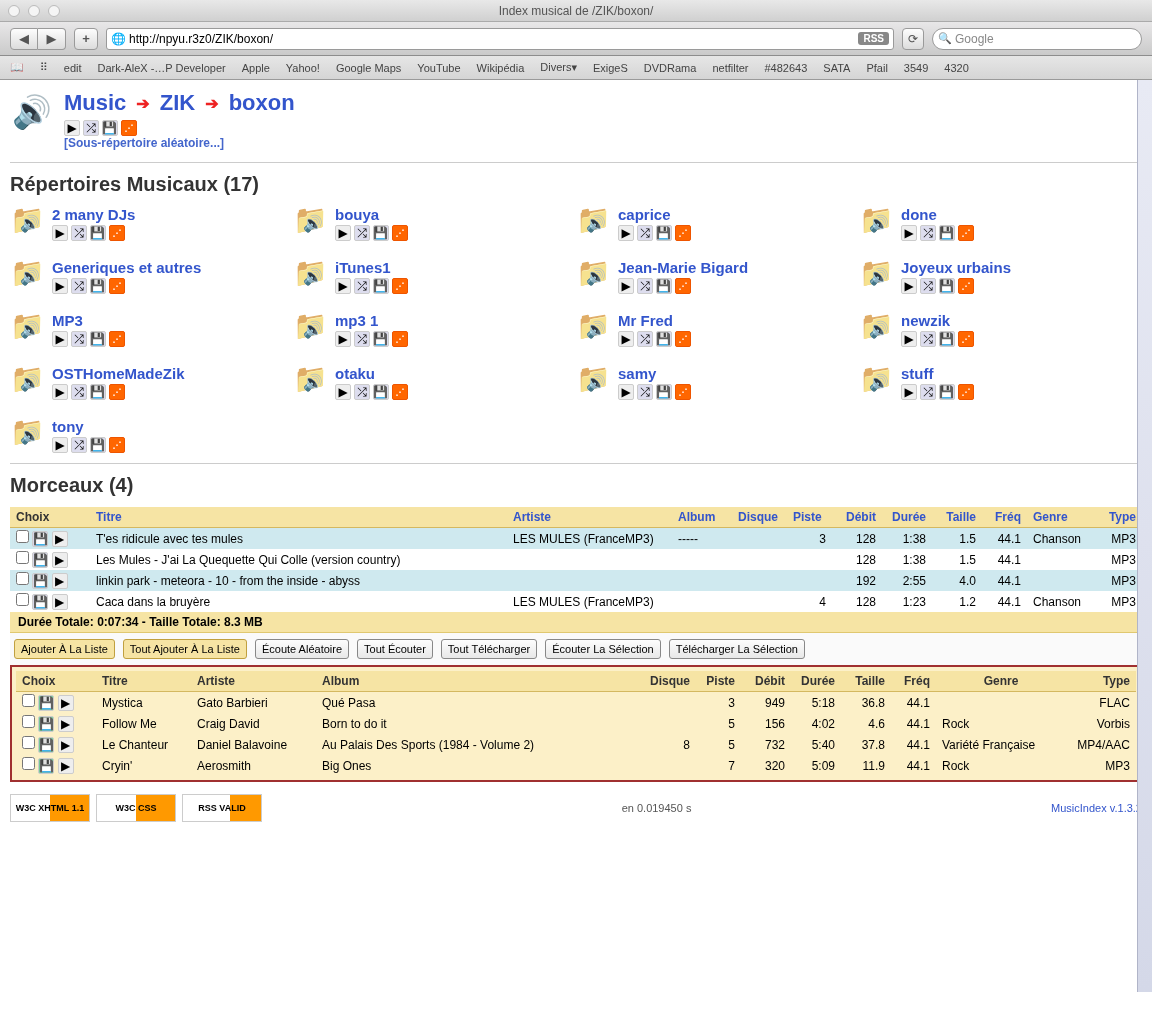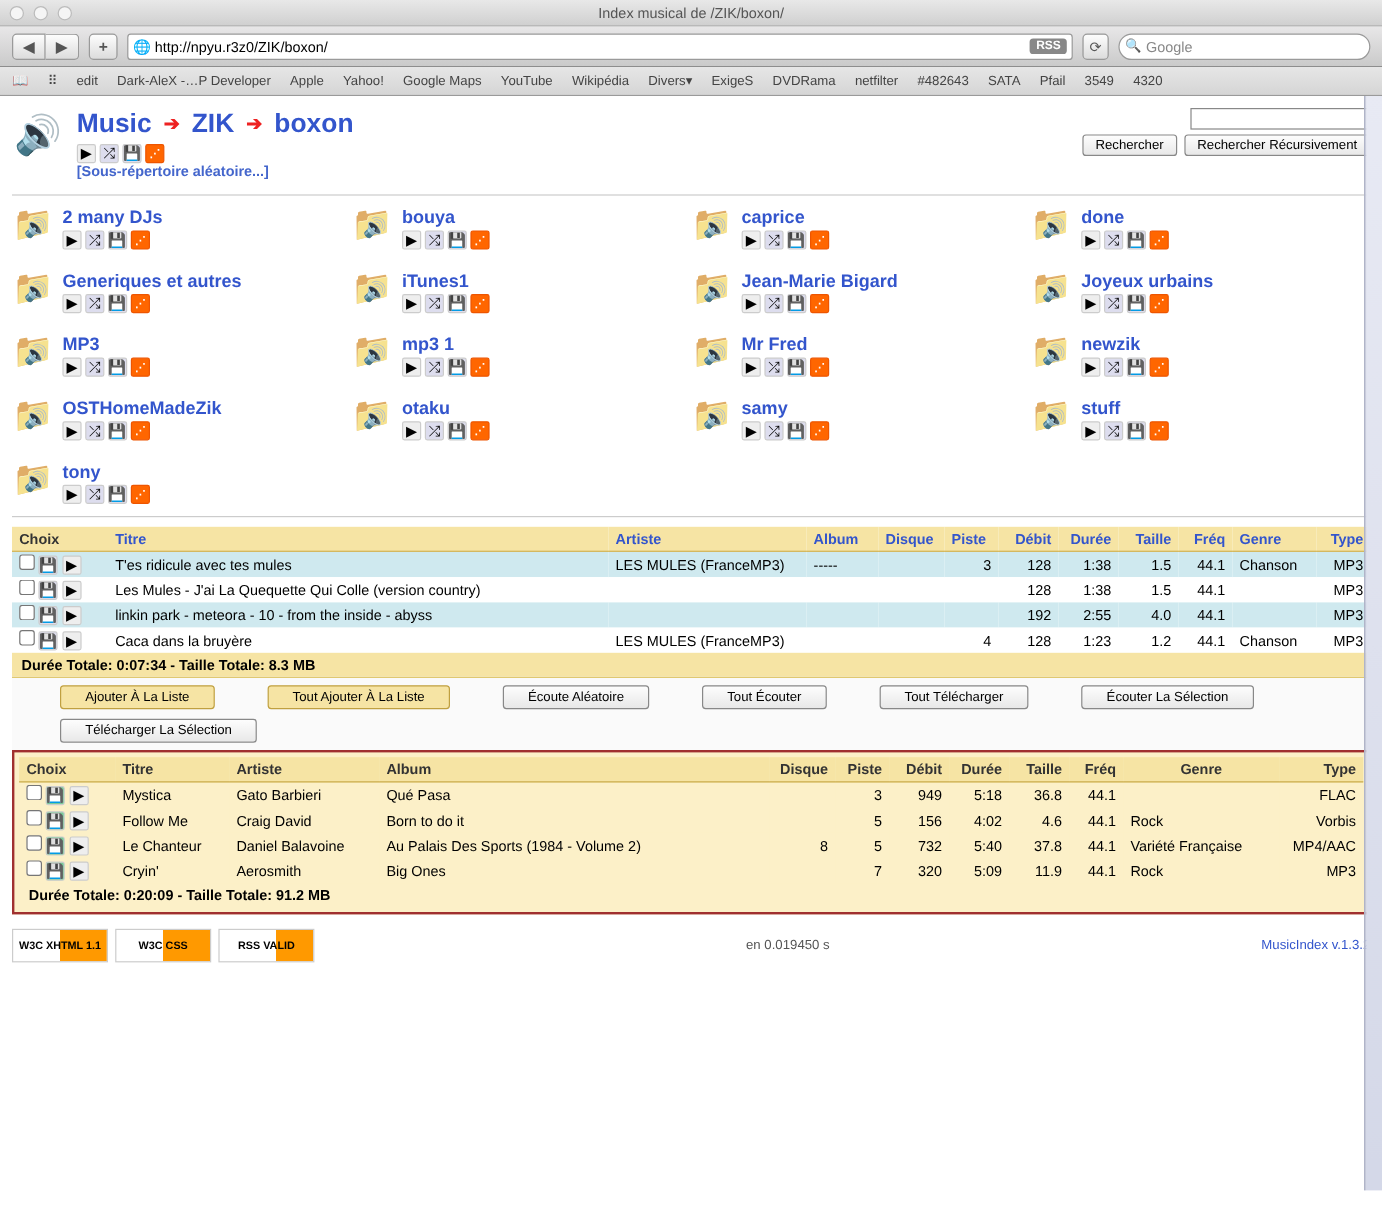--- a/index.html
+++ b/index.html
@@ -64,21 +64,21 @@
 
 .tracks-table { width: 100%; border-collapse: collapse; font-size: 12px; }
 .tracks-table th { background: #f6e4a4; text-align: left; padding: 3px 6px; font-weight: bold; color: #3355cc; border-bottom: 1px solid #d4b860; font-size: 12px; }
 .tracks-table th.plain { color: #333; }
 .tracks-table td { padding: 2px 6px; }
 .tracks-table tr.odd td { background: #cfe9ef; }
 .tracks-table tr.even td { background: #fff; }
 .tracks-table td.num { text-align: right; }
 .track-summary { background: #f6e4a4; padding: 3px 8px; font-weight: bold; font-size: 12px; }
 .track-actions { background: #fafafa; padding: 6px 4px; display: flex; gap: 8px; flex-wrap: wrap; border-top: 1px solid #e0c870; }
-.track-actions .btn { padding: 3px 20px; margin-left: 36px; }
+.track-actions .btn { padding: 3px 6px; }
 .btn.accent { background: #f6e4a4; border-color: #c0a040; }
 
 
 .personal-box { border: 2px solid #a03030; padding: 4px; background: #fcf0c8; margin-bottom: 12px; }
 .personal-box .tracks-table th { background: #f6e4a4; color: #333; }
 .personal-box .tracks-table tr td { background: #fcf0c8; }
 .track-actions.pl { background: #fcf0c8; border-top: 1px solid #d4b870; }
 
 
 .footer { display: flex; align-items: center; justify-content: space-between; font-size: 11px; margin-top: 10px; }
@@ -144,31 +144,25 @@
         <a>boxon</a>
       </div>
       <div class="sub-icons">
         <span class="ic play1">▶</span>
         <span class="ic play2">⤮</span>
         <span class="ic save">💾</span>
         <span class="ic rss">⋰</span>
       </div>
       <div class="sous">[Sous-répertoire aléatoire...]</div>
     </div>
-    <div class="search-box">
-      <input type="text" style="">
-      <div class="search-btns">
-        <button class="btn">Rechercher</button>
-        <button class="btn">Rechercher Récursivement</button>
-      </div>
-    </div>
   </div>
 
   <hr>
 
+  <h2>Répertoires Musicaux (17)</h2>
   <div class="dir-grid" id="dir-grid">
       <div class="dir-item">
     <div class="folder-icon"></div>
     <div class="dir-info">
       <a class="dir-name">2 many DJs</a>
       <div class="mini-icons">
         <span class="ic play1">▶</span>
         <span class="ic play2">⤮</span>
         <span class="ic save">💾</span>
         <span class="ic rss">⋰</span>
@@ -364,20 +358,21 @@
         <span class="ic play2">⤮</span>
         <span class="ic save">💾</span>
         <span class="ic rss">⋰</span>
       </div>
     </div>
       </div>
     </div>
 
   <hr>
 
+  <h2>Morceaux (4)</h2>
   <table class="tracks-table">
     <thead>
         <tr>
       <th class="plain" style="width:80px">Choix</th>
       <th>Titre</th>
       <th style="width:165px">Artiste</th>
       <th style="width:60px">Album</th>
       <th style="width:55px">Disque</th>
       <th style="width:45px">Piste</th>
       <th style="width:50px;text-align:right">Débit</th>
@@ -544,21 +539,20 @@
       <td class="num">7</td>
       <td class="num">320</td>
       <td class="num">5:09</td>
       <td class="num">11.9</td>
       <td class="num">44.1</td>
       <td>Rock</td>
       <td class="num">MP3</td>
           </tr>
         </tbody>
     </table>
-    <div class="track-summary" style="background:#fcf0c8">Durée Totale: 0:20:09 - Taille Totale: 91.2 MB</div>
   </div>
 
   <div class="footer">
     <div class="badges">
       <div class="badge xhtml">W3C XHTML 1.1</div>
       <div class="badge css">W3C CSS</div>
       <div class="badge rss-b">RSS VALID</div>
     </div>
     <div class="footer-center">en 0.019450 s</div>
     <div class="footer-right"><a>MusicIndex v.1.3.2</a></div>

